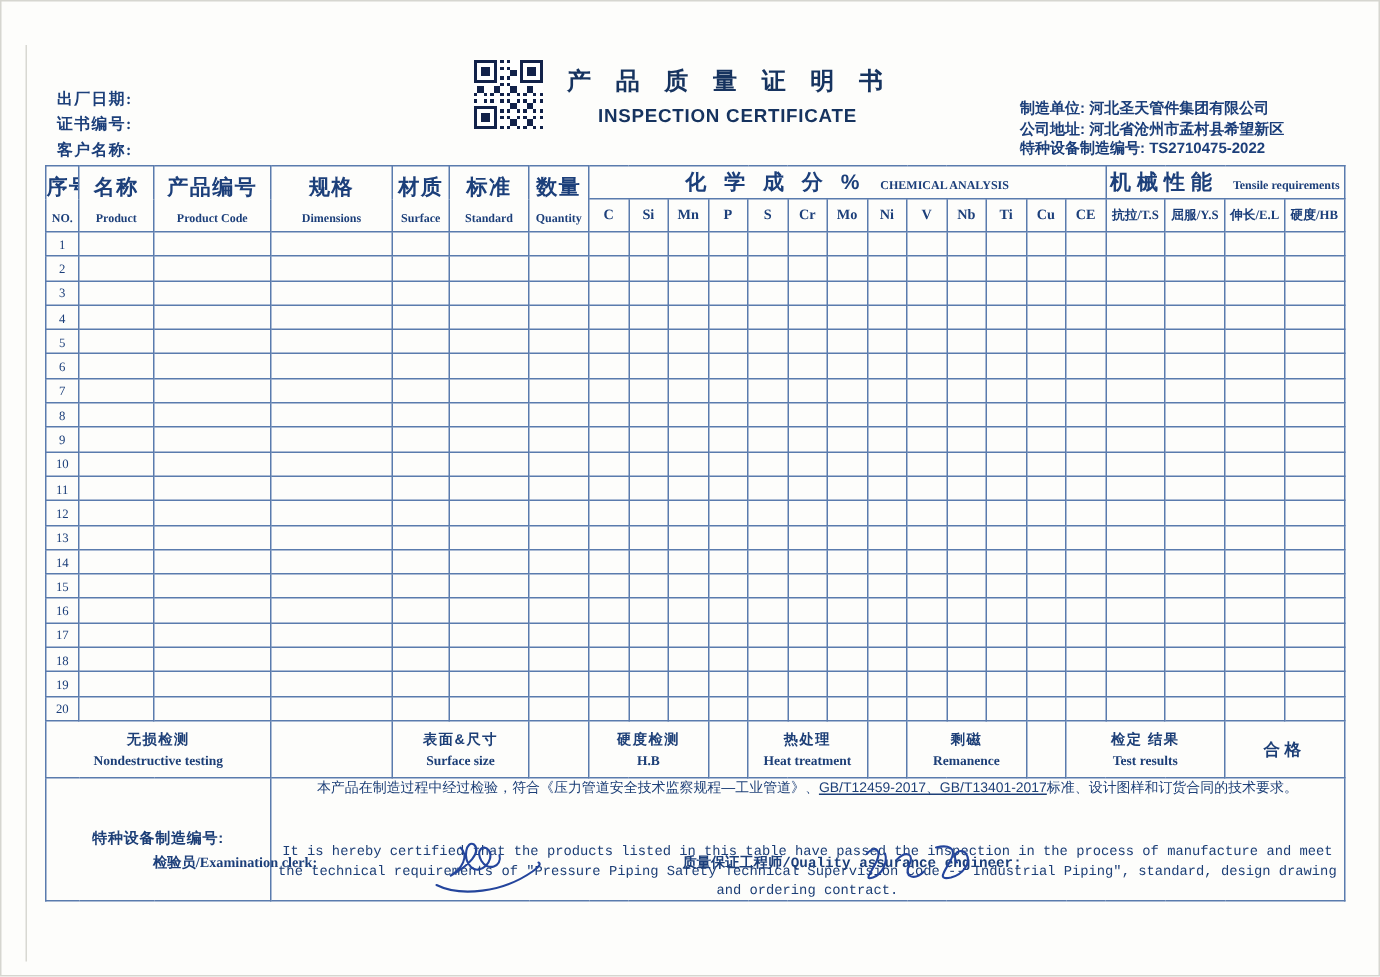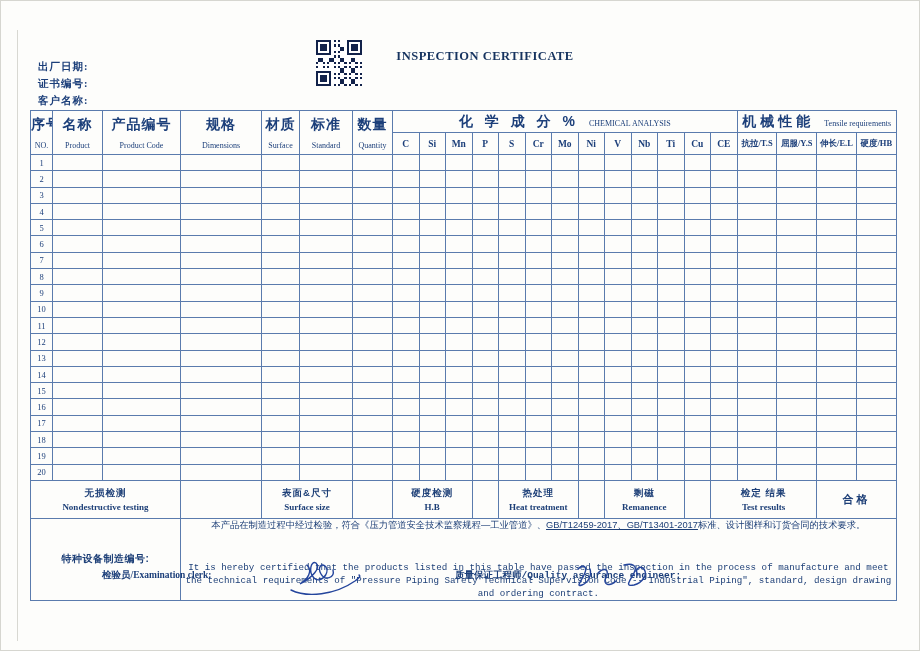--- a/index.html
+++ b/index.html
@@ -8,29 +8,29 @@
     font-family:"Liberation Sans",sans-serif;color:#1d3f77;overflow:hidden;
     box-shadow:inset 0 0 0 1px #d6d6d0;
   }
   .page::before{content:"";position:absolute;left:17px;top:30px;bottom:10px;width:1px;background:#d8d8d2;}
   
   .hfields{position:absolute;left:38px;top:58px;font-size:10.5px;font-weight:bold;letter-spacing:1px;color:#1c3f7a;font-family:Liberation Serif, serif;}
   .hfields .fline{height:17px;line-height:17px;}
   .qr{position:absolute;left:316px;top:40px;width:46px;height:46px;}
   .titles{position:absolute;left:378px;top:44px;width:214px;text-align:center;color:#16335f;}
   .title-cn{font-size:16px;font-weight:bold;letter-spacing:6px;white-space:nowrap;}
-  .title-en{font-family:Liberation Serif, serif;font-size:12.5px;font-weight:bold;letter-spacing:.5px;margin-top:5px;white-space:nowrap;}
+  .title-en{font-family:Liberation Sans, sans-serif;font-size:12.5px;font-weight:bold;letter-spacing:.5px;margin-top:5px;white-space:nowrap;}
   .rinfo{position:absolute;left:680px;top:66px;font-size:10px;font-weight:bold;color:#1c3f7a;line-height:13.5px;white-space:nowrap;}
   
   table.cert{position:absolute;left:30px;top:110px;width:866px;border-collapse:collapse;table-layout:fixed;}
   table.cert th,table.cert td{border:1px solid #5a7bad;padding:0;text-align:center;vertical-align:middle;overflow:hidden;}
   #hrow1 th{height:21px;}
   #hrow2 th{height:21px;}
   th .cn{font-size:14px;font-weight:bold;color:#1c3f7a;letter-spacing:1px;white-space:nowrap;}
-  th .en{font-family:"Liberation Serif",serif;font-size:8px;font-weight:normal;color:#1c3f7a;white-space:nowrap;margin-top:7px;}
+  th .en{font-family:"Liberation Serif",serif;font-size:8px;font-weight:bold;color:#1c3f7a;white-space:nowrap;margin-top:7px;}
   th.group .cn,th.group .en{display:inline;}
   th.group .cn{letter-spacing:4px;margin-right:10px;}
   th.elem,th.mech{font-family:"Liberation Serif",serif;font-size:9.5px;font-weight:bold;color:#1c3f7a;}
   th.mech{font-size:8.5px;letter-spacing:0;}
   tbody td{height:15.3px;font-family:"Liberation Serif",serif;font-size:8.5px;color:#1c3f7a;}
   
   .sum-label .cn{font-size:9.5px;font-weight:bold;letter-spacing:1px;}
   .sum-label .en{font-family:"Liberation Serif",serif;font-size:9px;font-weight:bold;margin-top:2px;}
   tr.summary td{height:37px;}
   td.result{font-size:11px;font-weight:bold;letter-spacing:3px;margin-top:37px;}
@@ -234,23 +234,29 @@
       <rect x="17" y="19" width="1" height="1" fill="#12224a"></rect>
       <rect x="8" y="20" width="1" height="1" fill="#12224a"></rect>
       <rect x="10" y="20" width="1" height="1" fill="#12224a"></rect>
       <rect x="13" y="20" width="1" height="1" fill="#12224a"></rect>
       <rect x="15" y="20" width="1" height="1" fill="#12224a"></rect>
       <rect x="18" y="20" width="1" height="1" fill="#12224a"></rect>
       <rect x="20" y="20" width="1" height="1" fill="#12224a"></rect>
     </svg>
 
   <div class="titles">
+    <div class="title-cn">产 品 质 量 证 明 书</div>
     <div class="title-en">INSPECTION CERTIFICATE</div>
   </div>
 
+  <div class="rinfo">
+    <div>制造单位: 河北圣天管件集团有限公司</div>
+    <div>公司地址: 河北省沧州市孟村县希望新区</div>
+    <div>特种设备制造编号: TS2710475-2022</div>
+  </div>
 
   <table class="cert">
     <colgroup>
       <col style="width:22px">
         <col style="width:50px">
         <col style="width:78px">
         <col style="width:81px">
       <col style="width:38px">
         <col style="width:53px">
         <col style="width:40px">

